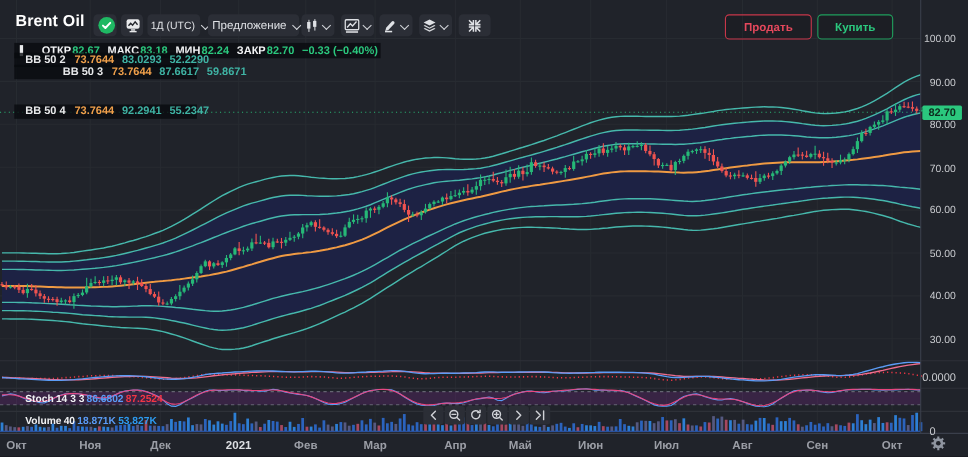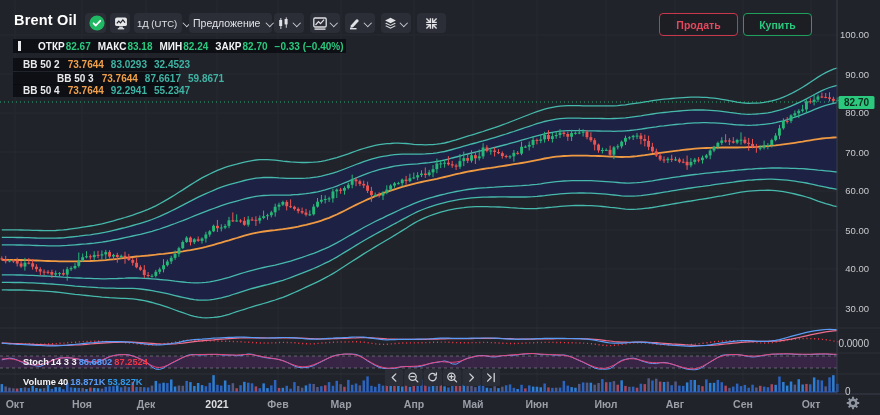--- a/index.html
+++ b/index.html
@@ -842,33 +842,33 @@
   <span class="lb">ОТКР</span>
       <span class="vl" style="color:#2bc87e">82.67</span>
   <span class="lb">МАКС</span>
       <span class="vl" style="color:#2bc87e">83.18</span>
   <span class="lb">МИН</span>
       <span class="vl" style="color:#2bc87e">82.24</span>
   <span class="lb">ЗАКР</span>
       <span class="vl" style="color:#2bc87e">82.70</span>
   <span style="color:#2bc87e">−0.33 (−0.40%)</span>
 </div>
-<div class="bbrow" style="top:58px;justify-content:space-between;">
+<div class="bbrow" style="top:48px;justify-content:space-between;">
       <span style="margin-right:8px">BB 50 2</span>
       <span style="color:#f0a04b;margin-right:7px">73.7644</span>
       <span style="color:#3fb3a4;margin-right:7px">83.0293</span>
-      <span style="color:#3fb3a4">32.4523</span>
+      <span style="color:#3fb3a4">52.2290</span>
     </div>
-<div class="bbrow" style="top:72px;padding-left:44px;">
+<div class="bbrow" style="top:59px;padding-left:44px;">
       <span style="margin-right:8px">BB 50 3</span>
       <span style="color:#f0a04b;margin-right:7px">73.7644</span>
       <span style="color:#3fb3a4;margin-right:7px">87.6617</span>
       <span style="color:#3fb3a4">59.8671</span>
     </div>
-<div class="bbrow" style="top:84px;">
+<div class="bbrow" style="top:95px;">
       <span style="margin-right:8px">BB 50 4</span>
       <span style="color:#f0a04b;margin-right:7px">73.7644</span>
       <span style="color:#3fb3a4;margin-right:7px">92.2941</span>
       <span style="color:#3fb3a4">55.2347</span>
     </div>
 
 <div class="leg" style="left:23px;top:356.5px;font-size:9.3px;">
   <span>Stoch</span>
       <span>14 3 3</span>
   <span style="color:#5b9cf6">86.6802</span>

